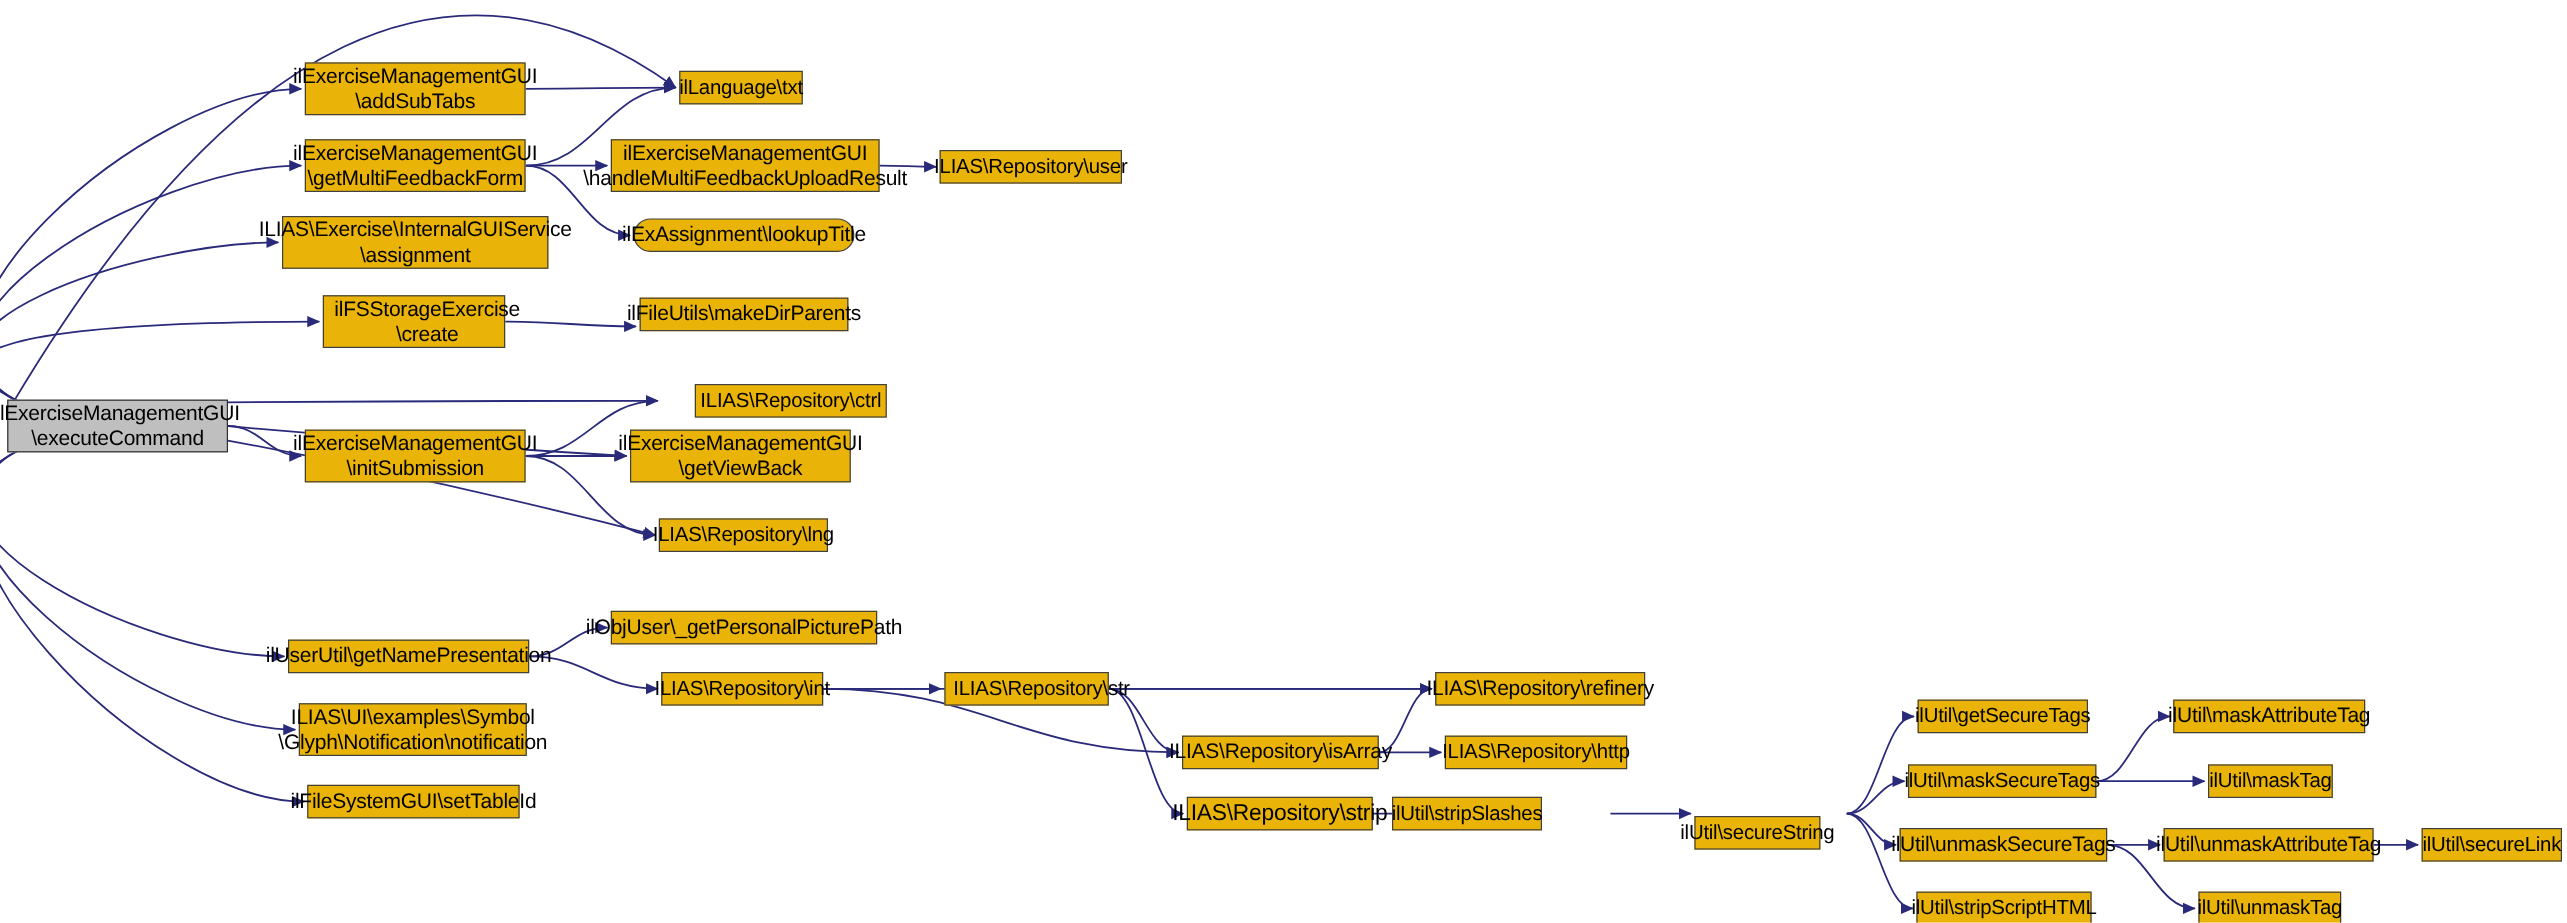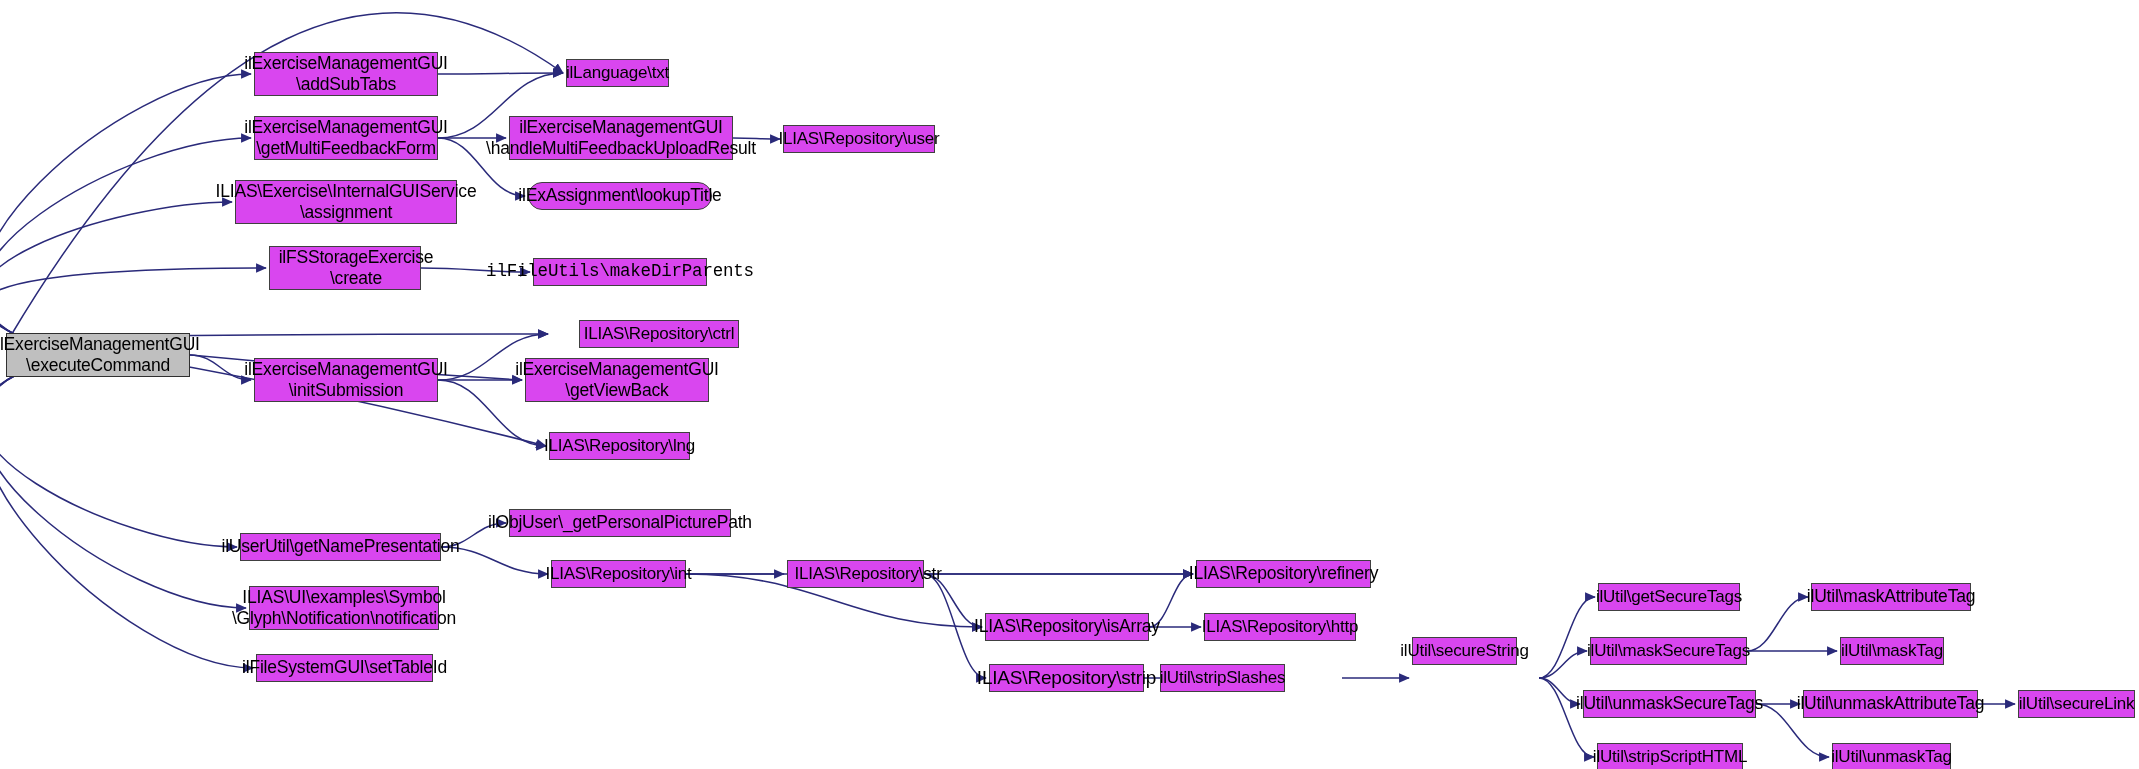--- a/index.html
+++ b/index.html
@@ -19,21 +19,21 @@
     position: absolute;
     left: 0; top: 0;
     width: 2139px;
     height: 769px;
     pointer-events: none;
   }
   .node {
     position: absolute;
     box-sizing: border-box;
     border: 1.4px solid #404040;
-    background: #d946ef;
+    background: #eab308;
     color: #000000;
     display: flex;
     align-items: center;
     justify-content: center;
     text-align: center;
     line-height: 1.22;
     font-size: 17.5px;
     letter-spacing: -0.2px;
     white-space: pre-line;
     padding: 0 6px;
@@ -113,35 +113,35 @@
       <div class="node" style="left: 254px; top: 358px; width: 184px; height: 44px;">ilExerciseManagementGUI
 \initSubmission</div>
       <div class="node" style="left: 240px; top: 533px; width: 201px; height: 28px;">ilUserUtil\getNamePresentation</div>
       <div class="node" style="left: 249px; top: 586px; width: 190px; height: 44px;">ILIAS\UI\examples\Symbol
 \Glyph\Notification\notification</div>
       <div class="node" style="left: 256px; top: 654px; width: 177px; height: 28px;">ilFileSystemGUI\setTableId</div>
       <div class="node" style="left: 566px; top: 59px; width: 103px; height: 28px; font-size: 17px;">ilLanguage\txt</div>
       <div class="node" style="left: 509px; top: 116px; width: 224px; height: 44px;">ilExerciseManagementGUI
 \handleMultiFeedbackUploadResult</div>
       <div class="node" style="left: 528px; top: 182px; width: 184px; height: 28px; border-radius: 14px;">ilExAssignment\lookupTitle</div>
-      <div class="node" style="left: 533px; top: 258px; width: 174px; height: 28px; font-family: Liberation Mono, monospace;">ilFileUtils\makeDirParents</div>
+      <div class="node" style="left: 533px; top: 248px; width: 174px; height: 28px;">ilFileUtils\makeDirParents</div>
       <div class="node" style="left: 551px; top: 320px; width: 160px; height: 28px; font-size: 17px; margin-left: 28px;">ILIAS\Repository\ctrl</div>
       <div class="node" style="left: 525px; top: 358px; width: 184px; height: 44px;">ilExerciseManagementGUI
 \getViewBack</div>
       <div class="node" style="left: 549px; top: 432px; width: 141px; height: 28px; font-size: 17px;">ILIAS\Repository\lng</div>
       <div class="node" style="left: 509px; top: 509px; width: 222px; height: 28px;">ilObjUser\_getPersonalPicturePath</div>
       <div class="node" style="left: 551px; top: 560px; width: 135px; height: 28px; font-size: 17px;">ILIAS\Repository\int</div>
       <div class="node" style="left: 783px; top: 125px; width: 152px; height: 28px; font-size: 17px;">ILIAS\Repository\user</div>
       <div class="node" style="left: 787px; top: 560px; width: 137px; height: 28px; font-size: 17px; padding-left: 31px;">ILIAS\Repository\str</div>
       <div class="node" style="left: 985px; top: 613px; width: 164px; height: 28px;">ILIAS\Repository\isArray</div>
       <div class="node" style="left: 989px; top: 664px; width: 155px; height: 28px; font-size: 19px;">ILIAS\Repository\strip</div>
       <div class="node" style="left: 1196px; top: 560px; width: 175px; height: 28px;">ILIAS\Repository\refinery</div>
       <div class="node" style="left: 1204px; top: 613px; width: 152px; height: 28px; font-size: 17px;">ILIAS\Repository\http</div>
       <div class="node" style="left: 1160px; top: 664px; width: 125px; height: 28px; font-size: 17px;">ilUtil\stripSlashes</div>
-      <div class="node" style="left: 1412px; top: 637px; width: 105px; height: 28px; font-size: 17px;">ilUtil\secureString</div>
+      <div class="node" style="left: 1412px; top: 680px; width: 105px; height: 28px; font-size: 17px;">ilUtil\secureString</div>
       <div class="node" style="left: 1598px; top: 583px; width: 142px; height: 28px; font-size: 17px;">ilUtil\getSecureTags</div>
       <div class="node" style="left: 1590px; top: 637px; width: 157px; height: 28px; font-size: 17px;">ilUtil\maskSecureTags</div>
       <div class="node" style="left: 1583px; top: 690px; width: 173px; height: 28px;">ilUtil\unmaskSecureTags</div>
       <div class="node" style="left: 1597px; top: 743px; width: 146px; height: 28px; font-size: 17px;">ilUtil\stripScriptHTML</div>
       <div class="node" style="left: 1811px; top: 583px; width: 160px; height: 28px;">ilUtil\maskAttributeTag</div>
       <div class="node" style="left: 1840px; top: 637px; width: 104px; height: 28px; font-size: 17px;">ilUtil\maskTag</div>
       <div class="node" style="left: 1803px; top: 690px; width: 175px; height: 28px;">ilUtil\unmaskAttributeTag</div>
       <div class="node" style="left: 1832px; top: 743px; width: 119px; height: 28px; font-size: 17px;">ilUtil\unmaskTag</div>
       <div class="node" style="left: 2018px; top: 690px; width: 117px; height: 28px; font-size: 17px;">ilUtil\secureLink</div>
     </div>

